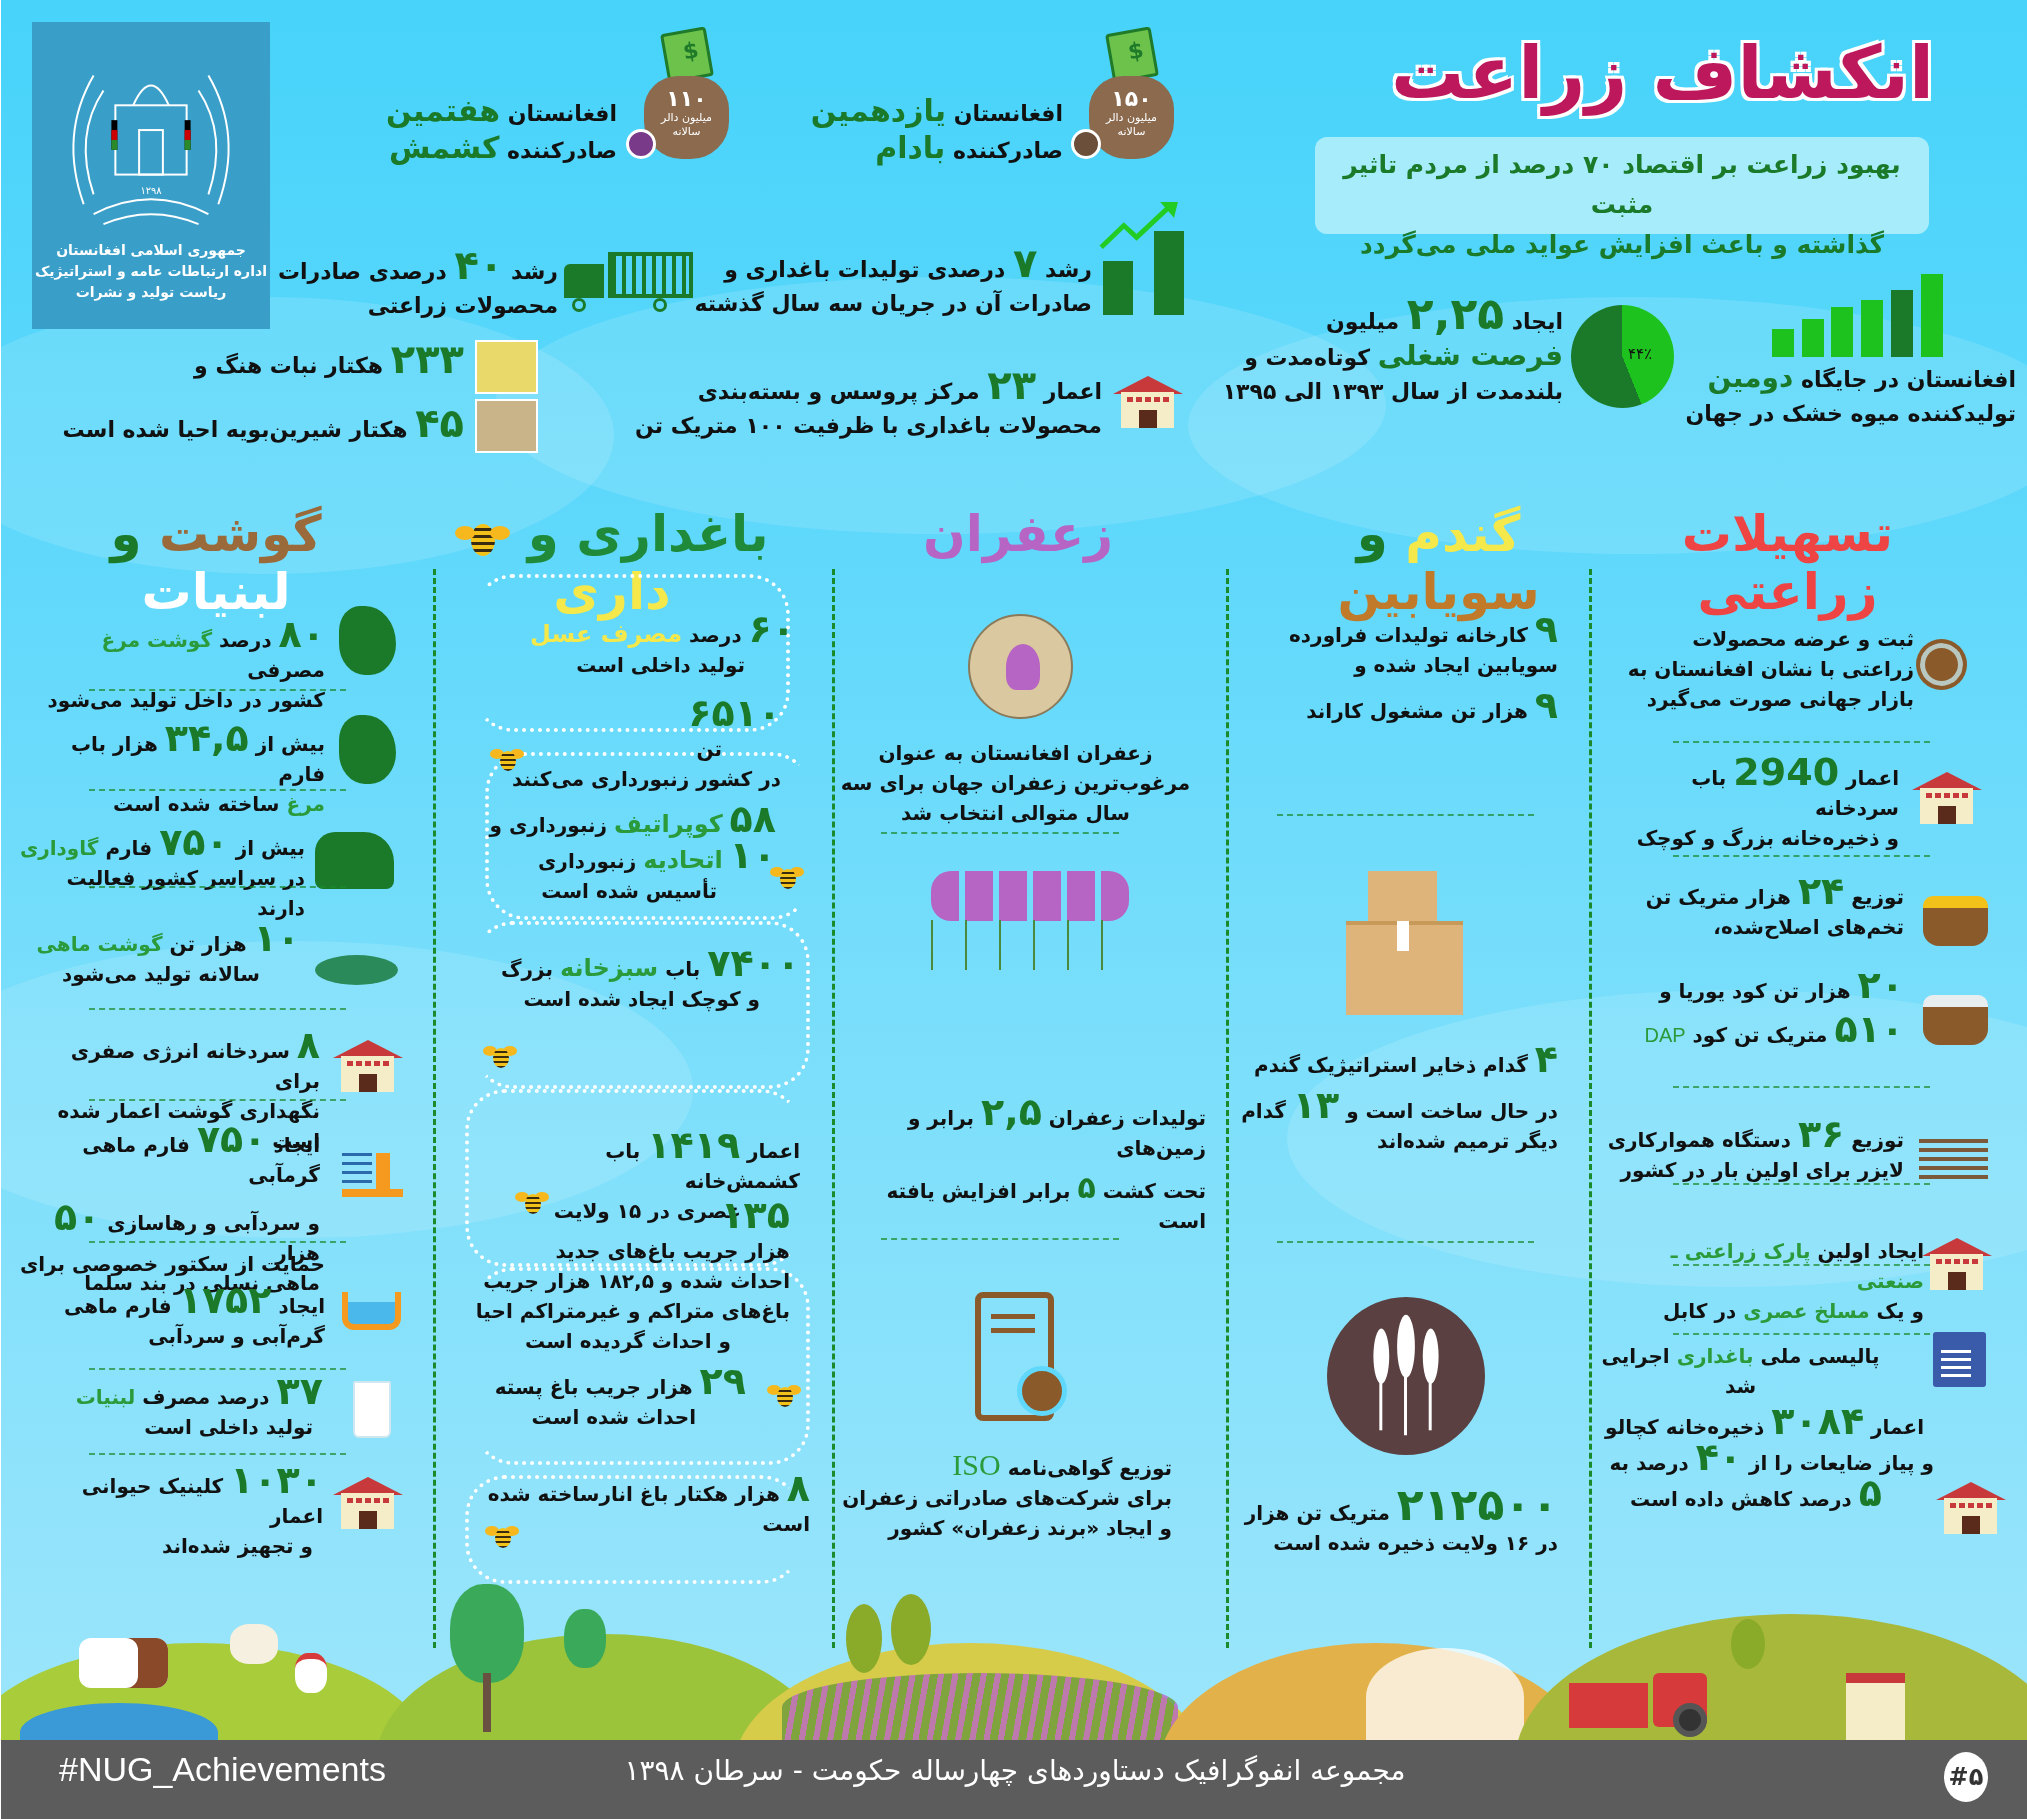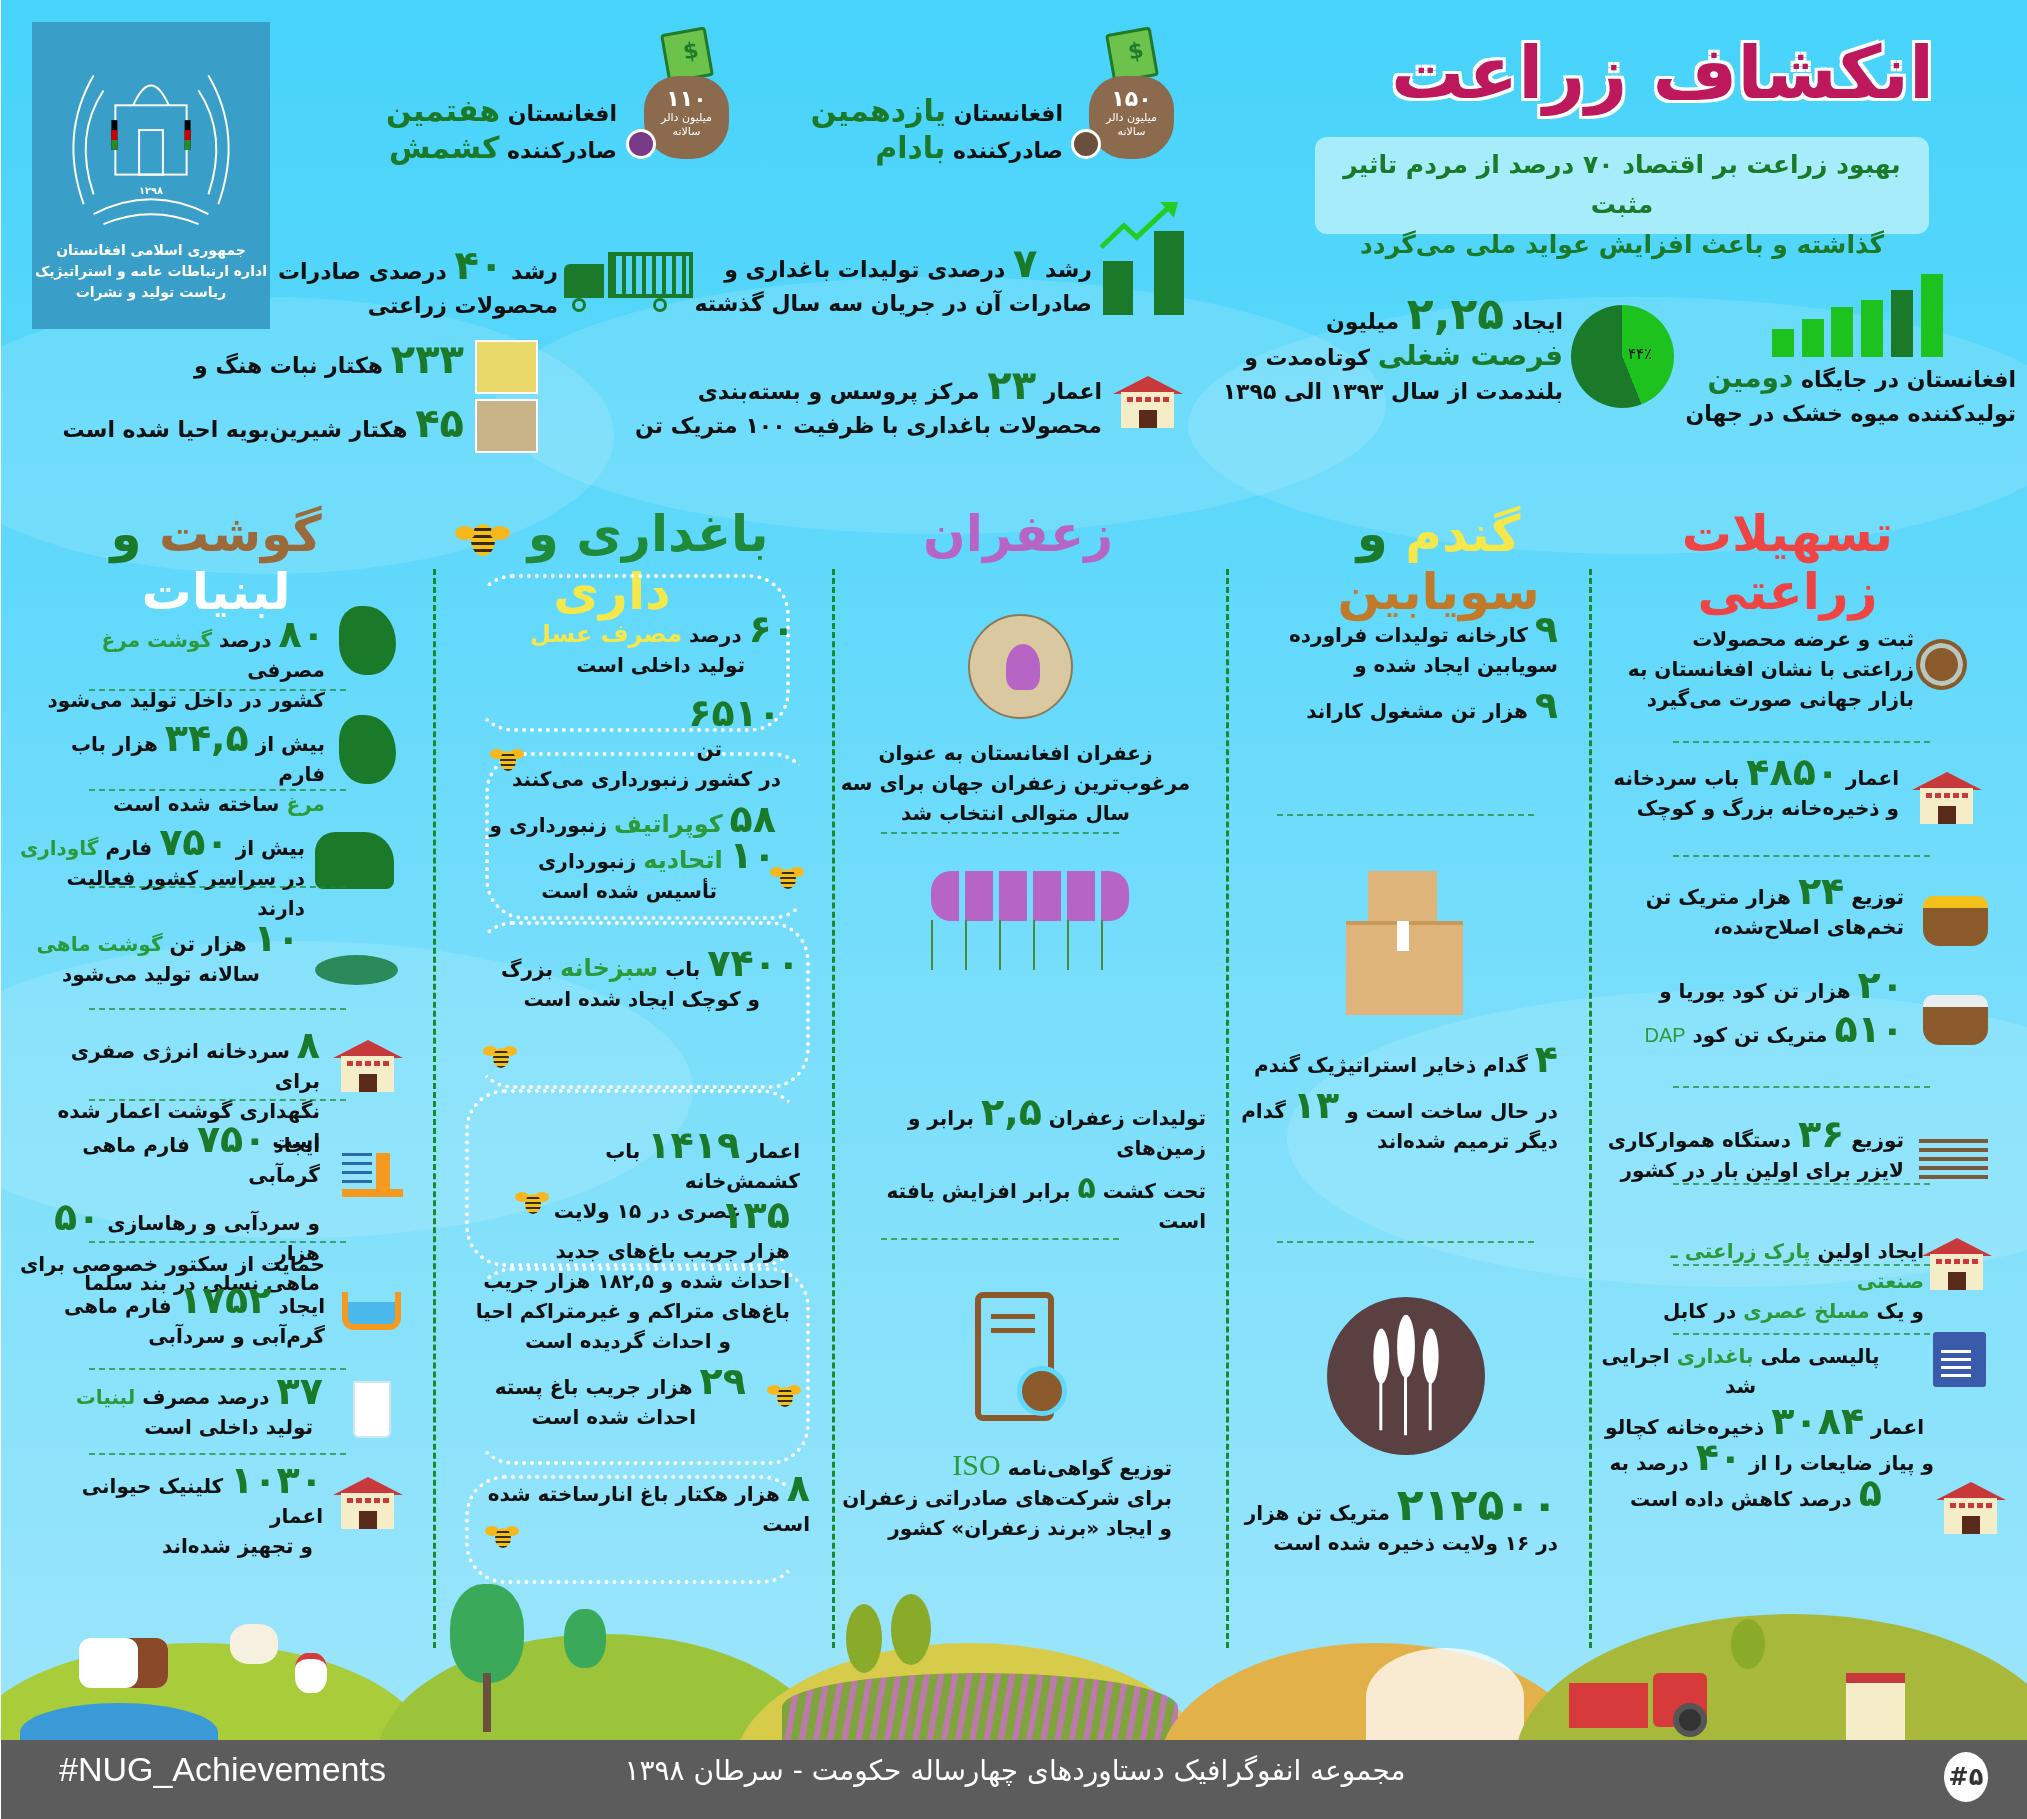--- a/index.html
+++ b/index.html
@@ -14,21 +14,21 @@
   .abs { position: absolute; }
   .cloud { position: absolute; background: rgba(255,255,255,0.13); border-radius: 50%; }
   .green { color: #1a7a2a; }
   .yellow { color: #f4e84a; }
 
   
   .emblem {
     left: 32px; top: 22px; width: 238px; width: 238px; height: 307px;
     background: #3a9fc8; direction: rtl; text-align: center; color: #fff;
   }
-  .emblem .seal { margin: 14px auto 0; width: 194px; height: 198px; position: relative; font-weight: bold; }
+  .emblem .seal { margin: 14px auto 0; width: 194px; height: 198px; position: relative; }
   .emblem .org { font-size: 14px; font-weight: bold; line-height: 21px; margin-top: 6px; }
 
   
   .title {
     right: 94px; top: 30px; font-size: 73px; font-weight: bold; color: #be185d;
     text-shadow: 3px 3px 0 #fff, -3px -3px 0 #fff, 3px -3px 0 #fff, -3px 3px 0 #fff;
   }
   .subtitle-box {
     right: 99px; top: 137px; width: 614px; height: 97px;
     background: #a6ecfb; border-radius: 12px;
@@ -254,21 +254,21 @@
 <div class="item" style="right:114px;top:624px;width:297px;">ثبت و عرضه محصولات زراعتی با نشان افغانستان به بازار جهانی صورت می‌گیرد</div>
 <div class="hdiv" style="left:1673px;width:257px;top:741px;"></div>
 
 <div class="house" style="left:1916px;top:772px;">
     <div class="roof"></div>
     <div class="body"></div>
     <div class="win"></div>
     <div class="door"></div>
   </div>
 <div class="item" style="right:129px;top:757px;width:297px;">
-  <div><span>اعمار</span> <span class="n">۴۸۵۰</span> <span>باب سردخانه</span></div>
+  <div><span>اعمار</span> <span class="n">2940</span> <span>باب سردخانه</span></div>
   <div>و ذخیره‌خانه بزرگ و کوچک</div>
 </div>
 <div class="hdiv" style="left:1673px;width:257px;top:855px;"></div>
 
 <div class="abs" style="left:1923px;top:896px;width:65px;height:50px;background:#8b5a2b;border-radius:10px 10px 16px 16px;border-top:12px solid #f3c21a;"></div>
 <div class="item" style="right:124px;top:876px;width:297px;">
   <div><span>توزیع</span> <span class="n">۲۴</span> <span>هزار متریک تن</span></div>
   <div>تخم‌های اصلاح‌شده،</div>
 </div>
 

